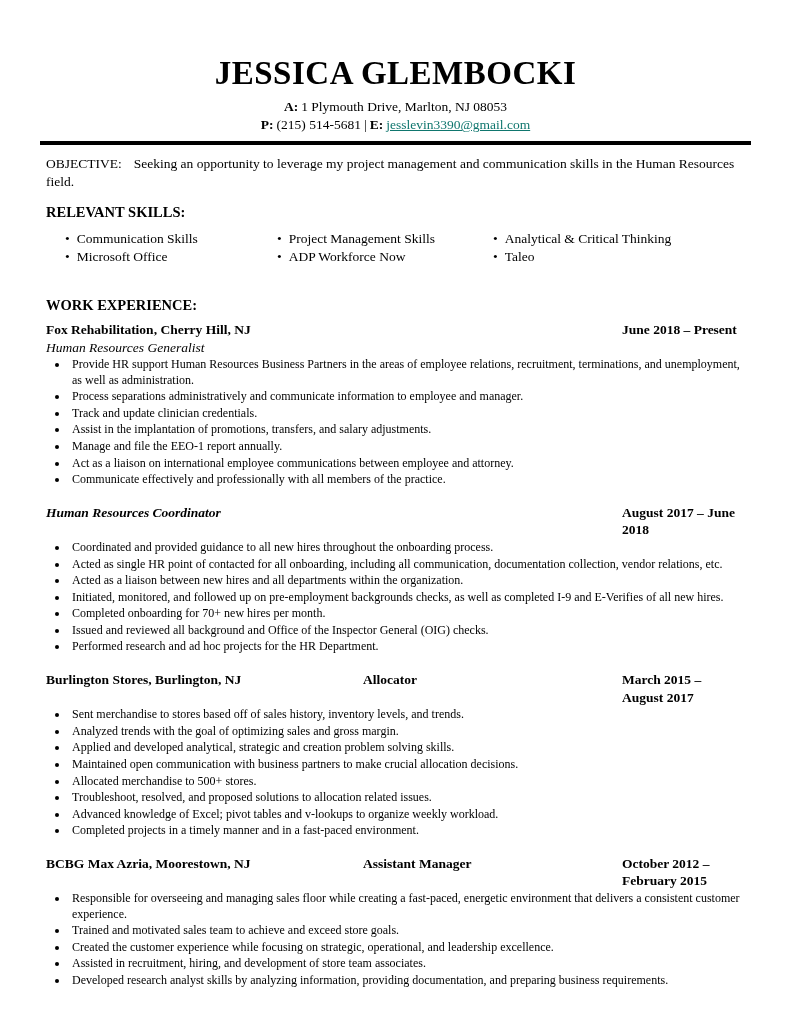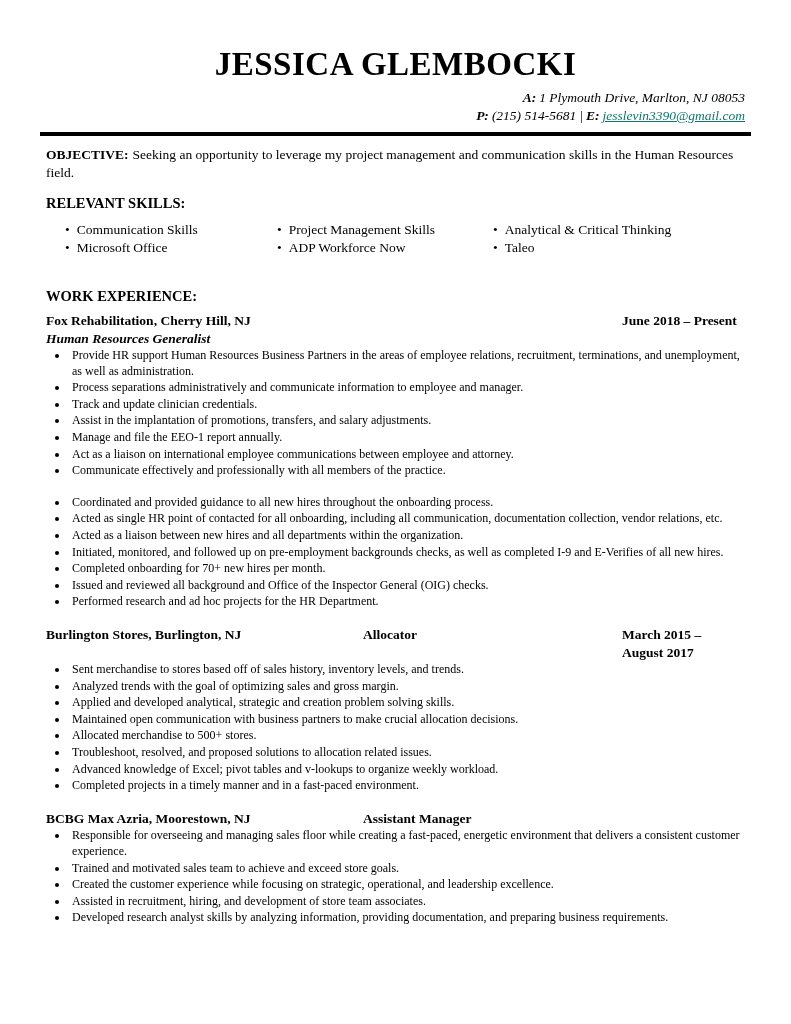--- a/index.html
+++ b/index.html
@@ -8,45 +8,44 @@
     width: 791px; height: 1024px;
     background: #ffffff;
     color: #000000;
     font-family: "Liberation Serif", "DejaVu Serif", serif;
     overflow: hidden;
   }
   .page { width: 791px; height: 1024px; padding: 38px 46px 0 46px; }
 
   
   .name-heading {
-    margin: 8px 0 6px 0;
+    margin: 17px 0 6px 0;
     font-size: 33px;
     font-weight: 700;
     text-align: center;
     letter-spacing: 0.5px;
   }
   .contact-line {
-    text-align: right;
+    text-align: center;
     font-size: 13.5px;
     line-height: 1.34;
-    font-style: italic;
   }
   .contact-label { font-weight: 700; margin-right: 3px; }
   .contact-sep { margin: 0 3px; }
   .email-link { text-decoration: underline; cursor: pointer; }
 
   .thick-rule {
     border: 0;
     border-top: 4px solid #000;
     margin: 7px -6px 10px -6px;
   }
 
   
   .para { font-size: 13.5px; line-height: 1.33; margin: 0 0 13px 0; }
-  .inline-label { font-weight: 700; margin-right: 4px; }
+  .inline-label { font-weight: 400; margin-right: 12px; }
   .section-heading {
     margin: 0 0 7px 0;
     font-size: 14.5px;
     font-weight: 700;
   }
 
   
   .skills-grid { display: flex; padding-left: 19px; margin: 9px 0 31px 0; }
   .skill-col-0 { width: 212px; }
   .skill-col-1 { width: 216px; }
@@ -54,21 +53,21 @@
   .skill-item { font-size: 13.5px; line-height: 1.33; }
   .bullet-glyph { margin-right: 7px; }
 
   
   .job { margin-bottom: 16px; }
   .job-header { display: flex; font-size: 13.5px; font-weight: 700; line-height: 1.3; gap: 32px; }
   .jh-left { width: 285px; }
   .jh-left.italic { font-style: italic; }
   .jh-mid { width: 227px; }
   .jh-dates { flex: 1; }
-  .job-title-below { font-size: 13.5px; font-weight: 700; font-style: italic; line-height: 1.3; }
+  .job-title-below { font-size: 13.5px; font-weight: 400; font-style: italic; line-height: 1.3; }
   .job-bullets { margin: 1px 0 0 0; padding-left: 23px; list-style: disc outside; }
   .job-bullets li { font-size: 12px; line-height: 1.3; padding-left: 3px; margin-bottom: 1px; }
 </style>
 </head>
 <body>
 
 <div class="page">
 
   <header>
     <h1 class="name-heading">JESSICA GLEMBOCKI</h1>
@@ -115,20 +114,25 @@
           <li>Provide HR support Human Resources Business Partners in the areas of employee relations, recruitment, terminations, and unemployment, as well as administration.</li>
           <li>Process separations administratively and communicate information to employee and manager.</li>
           <li>Track and update clinician credentials.</li>
           <li>Assist in the implantation of promotions, transfers, and salary adjustments.</li>
           <li>Manage and file the EEO-1 report annually.</li>
           <li>Act as a liaison on international employee communications between employee and attorney.</li>
           <li>Communicate effectively and professionally with all members of the practice.</li>
         </ul>
       </div>
       <div class="job">
+        <div class="job-header">
+          <span class="jh-left italic">Human Resources Coordinator</span>
+          <span class="jh-mid"></span>
+          <span class="jh-dates">August 2017 – June 2018</span>
+        </div>
         <ul class="job-bullets">
           <li>Coordinated and provided guidance to all new hires throughout the onboarding process.</li>
           <li>Acted as single HR point of contacted for all onboarding, including all communication, documentation collection, vendor relations, etc.</li>
           <li>Acted as a liaison between new hires and all departments within the organization.</li>
           <li>Initiated, monitored, and followed up on pre-employment backgrounds checks, as well as completed I-9 and E-Verifies of all new hires.</li>
           <li>Completed onboarding for 70+ new hires per month.</li>
           <li>Issued and reviewed all background and Office of the Inspector General (OIG) checks.</li>
           <li>Performed research and ad hoc projects for the HR Department.</li>
         </ul>
       </div>
@@ -146,20 +150,21 @@
           <li>Allocated merchandise to 500+ stores.</li>
           <li>Troubleshoot, resolved, and proposed solutions to allocation related issues.</li>
           <li>Advanced knowledge of Excel; pivot tables and v-lookups to organize weekly workload.</li>
           <li>Completed projects in a timely manner and in a fast-paced environment.</li>
         </ul>
       </div>
       <div class="job">
         <div class="job-header">
           <span class="jh-left">BCBG Max Azria, Moorestown, NJ</span>
           <span class="jh-mid">Assistant Manager</span>
+          <span class="jh-dates">October 2012 – February 2015</span>
         </div>
         <ul class="job-bullets">
           <li>Responsible for overseeing and managing sales floor while creating a fast-paced, energetic environment that delivers a consistent customer experience.</li>
           <li>Trained and motivated sales team to achieve and exceed store goals.</li>
           <li>Created the customer experience while focusing on strategic, operational, and leadership excellence.</li>
           <li>Assisted in recruitment, hiring, and development of store team associates.</li>
           <li>Developed research analyst skills by analyzing information, providing documentation, and preparing business requirements.</li>
         </ul>
       </div>
     </div>

